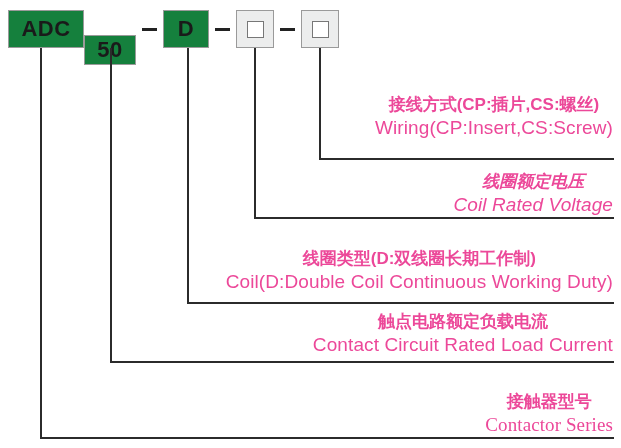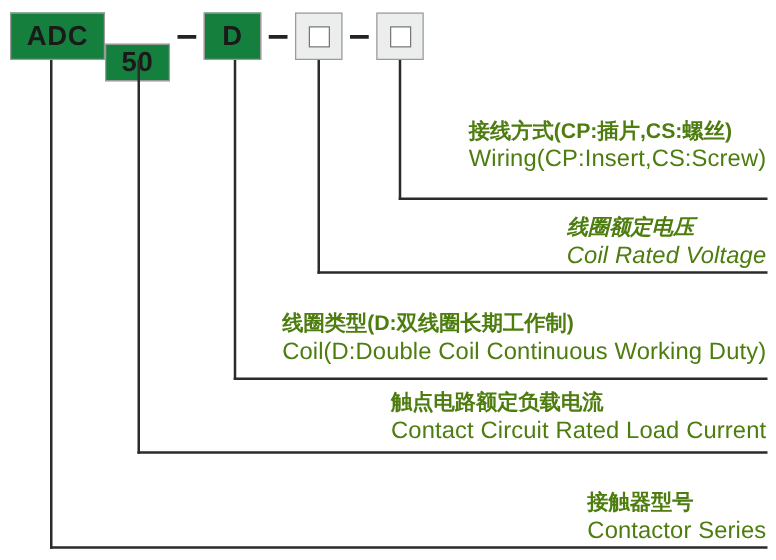--- a/index.html
+++ b/index.html
@@ -54,22 +54,22 @@
   }
   .hline {
     position: absolute;
     height: 2px;
     background: #2b2b2b;
   }
 
   
   .label-block {
     position: absolute;
-    text-align: left;
-    color: #4d7c0f;
+    text-align: center;
+    color: #ec4899;
     line-height: 1.22;
   }
   .label-cn {
     font-size: 17px;
     font-weight: bold;
     white-space: nowrap;
   }
   .label-en {
     font-size: 19px;
     font-weight: normal;
@@ -136,18 +136,18 @@
   <div class="label-block" style="right:8px; top:249px;">
     <div class="label-cn">线圈类型(D:双线圈长期工作制)</div>
     <div class="label-en">Coil(D:Double Coil Continuous Working Duty)</div>
   </div>
 
   <div class="label-block" style="right:8px; top:312px;">
     <div class="label-cn">触点电路额定负载电流</div>
     <div class="label-en">Contact Circuit Rated Load Current</div>
   </div>
 
-  <div class="label-block" style="right:8px; top:392px;">
+  <div class="label-block" style="right:8px; top:392px;font-family:Liberation Serif, serif;">
     <div class="label-cn">接触器型号</div>
     <div class="label-en">Contactor Series</div>
   </div>
 
 </div>
 
 </body></html>

